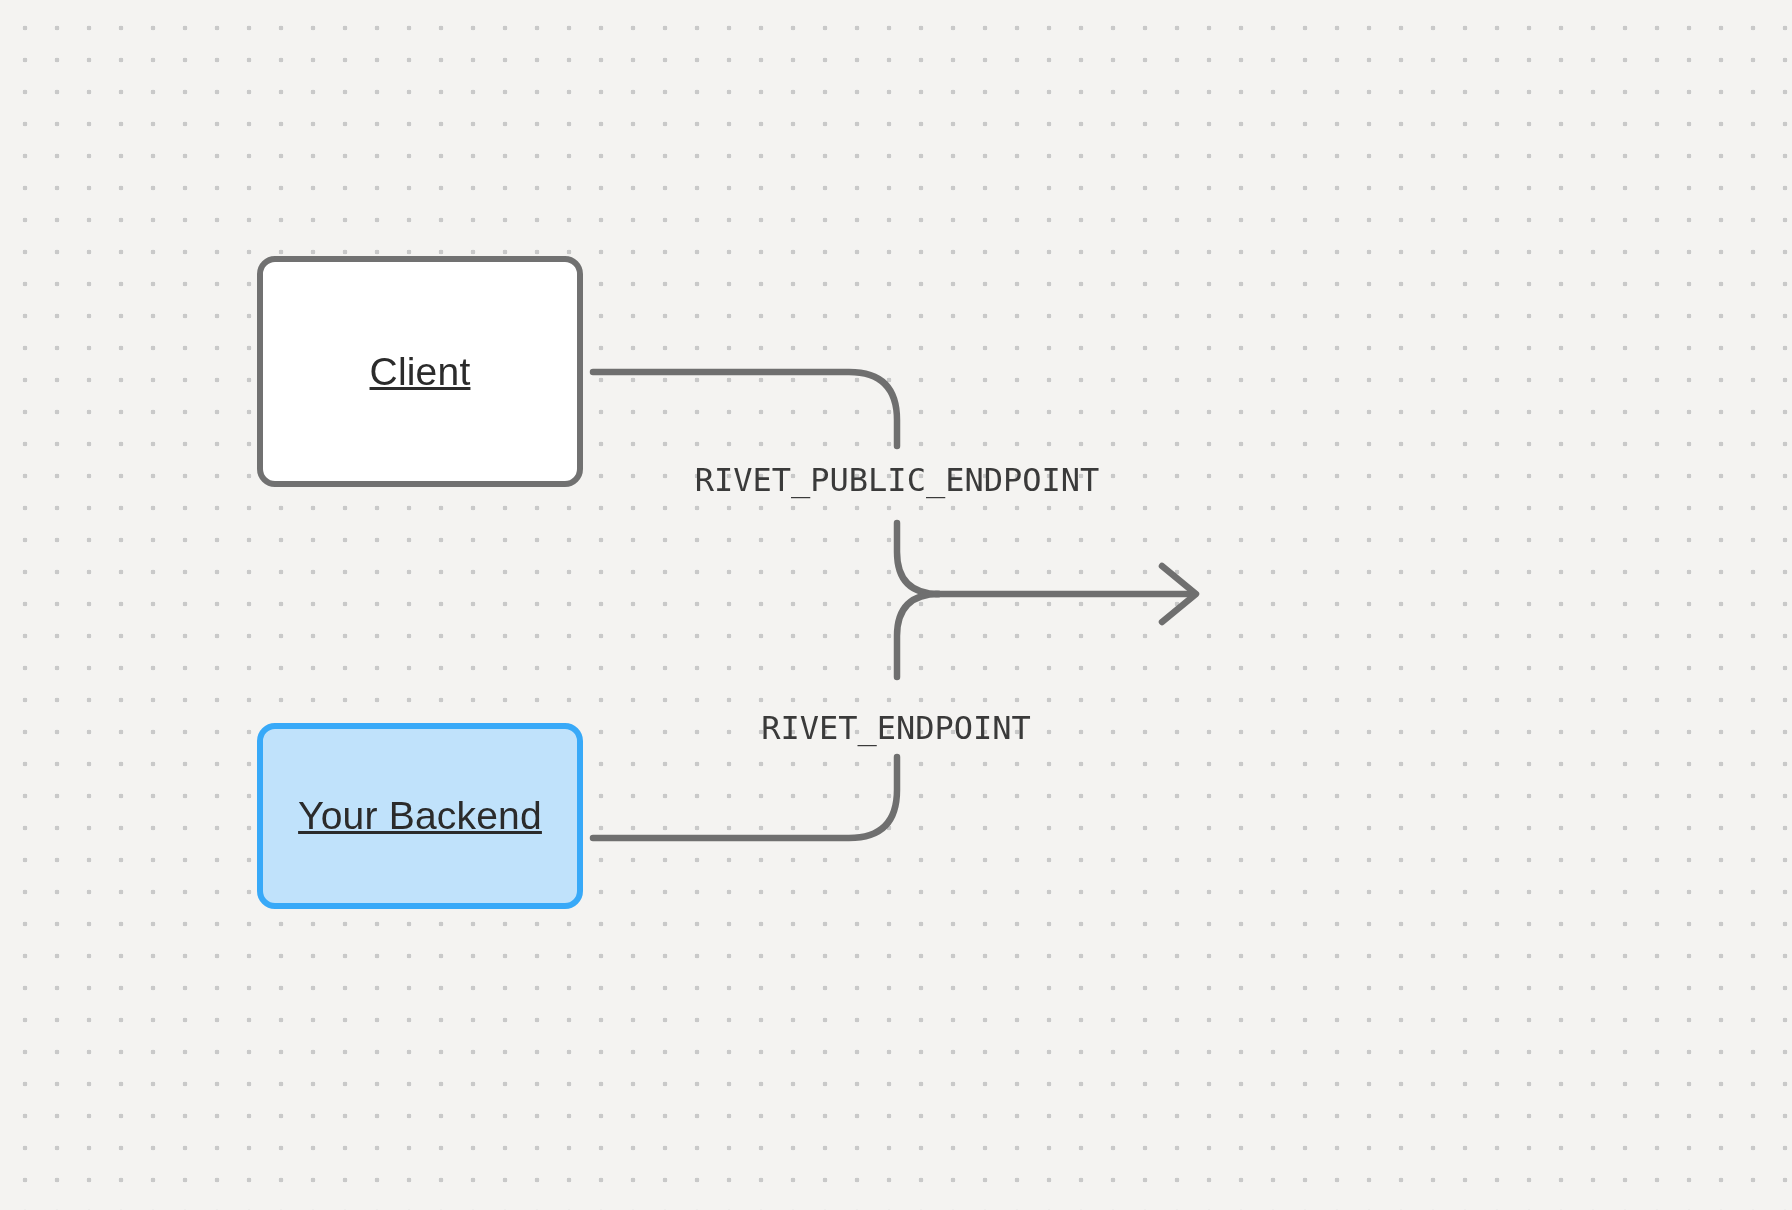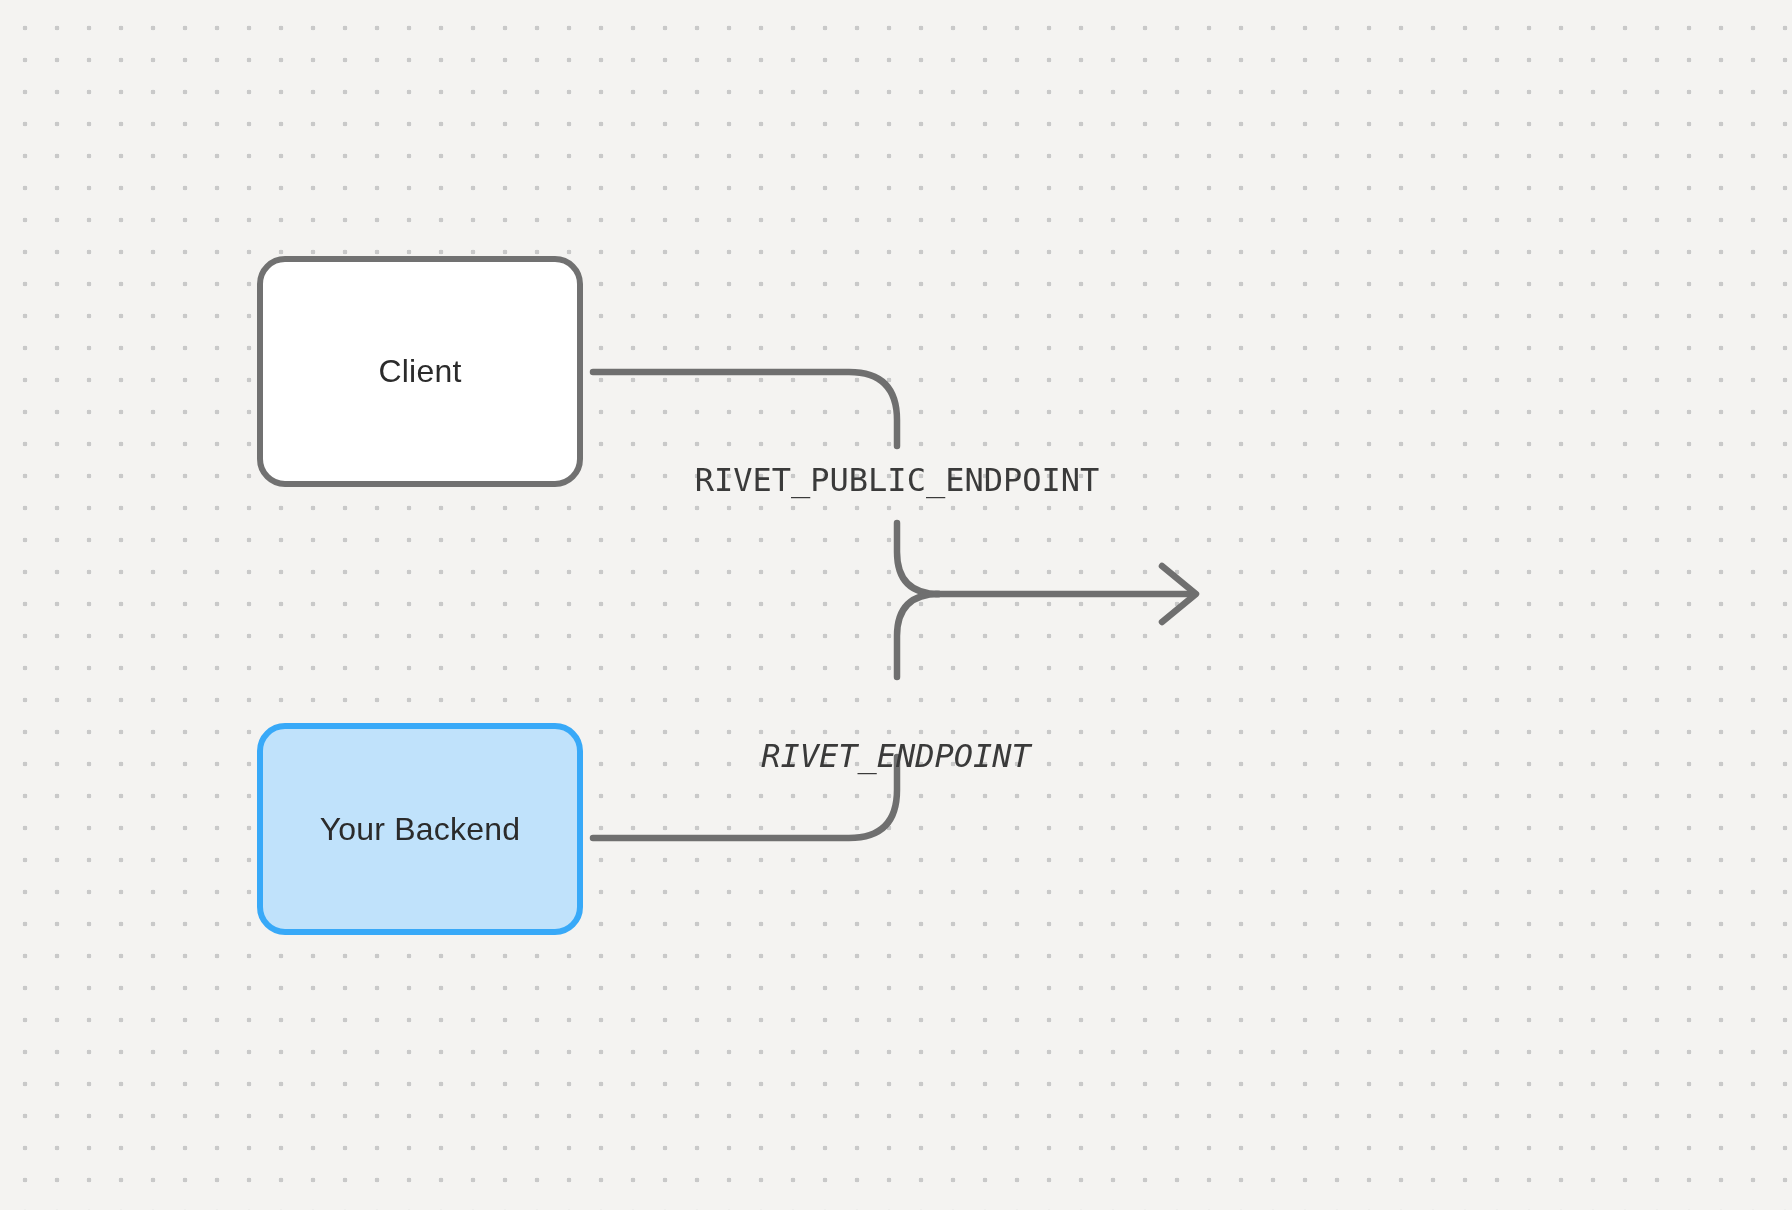--- a/index.html
+++ b/index.html
@@ -29,43 +29,44 @@
   .connector-layer path {
     fill: none;
     stroke: #6f6f6f;
     stroke-width: 6.5;
     stroke-linecap: round;
     stroke-linejoin: round;
   }
   .node {
     position: absolute;
     box-sizing: border-box;
-    border-radius: 28px;
+    border-radius: 18px;
     border-style: solid;
     border-width: 6px;
     display: flex;
     align-items: center;
     justify-content: center;
-    font-size: 32px;
+    font-size: 39px;
     color: #2b2b2b;
     letter-spacing: 0.2px;
+    text-decoration: underline;
   }
   .node-client {
     left: 257px;
     top: 256px;
     width: 326px;
     height: 231px;
     background: #ffffff;
     border-color: #717171;
   }
   .node-backend {
     left: 257px;
     top: 723px;
     width: 326px;
-    height: 212px;
+    height: 186px;
     background: #c0e2fb;
     border-color: #38a9f8;
   }
   .node-rivet {
     left: 1210px;
     top: 480px;
     width: 325px;
     height: 232px;
     background: #fde0c3;
     border-color: #fb9e3c;
@@ -78,22 +79,21 @@
     font-weight: 500;
     color: #3a3a3a;
     white-space: nowrap;
   }
   .edge-label-public {
     left: 897px;
     top: 480px;
   }
   .edge-label-private {
     left: 896px;
-    top: 756px;
-    font-style: italic;
+    top: 728px;
   }
 </style>
 </head>
 <body>
 
 <div class="canvas">
 
   <svg class="connector-layer" viewBox="0 0 1792 1210" xmlns="http://www.w3.org/2000/svg">
 
     <path d="M 593 372 L 849 372 Q 897 372 897 420 L 897 446"></path>

